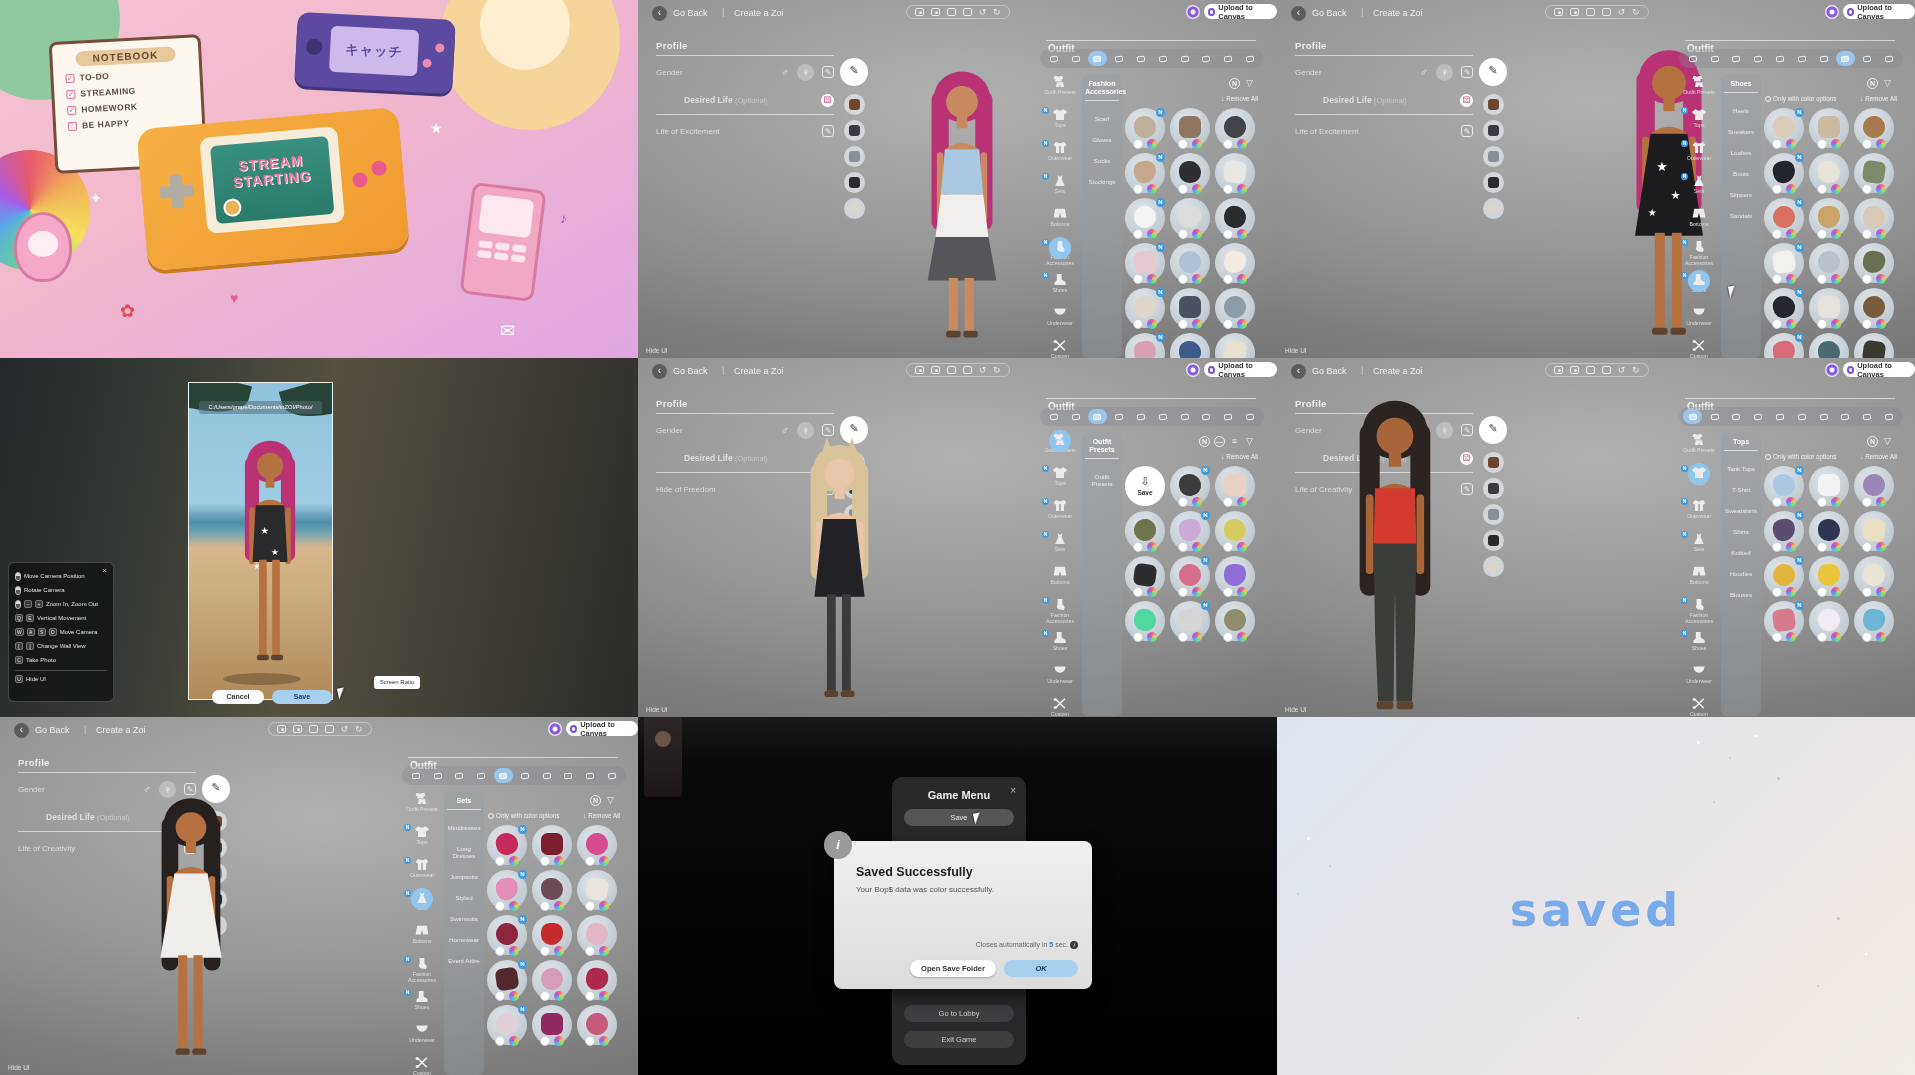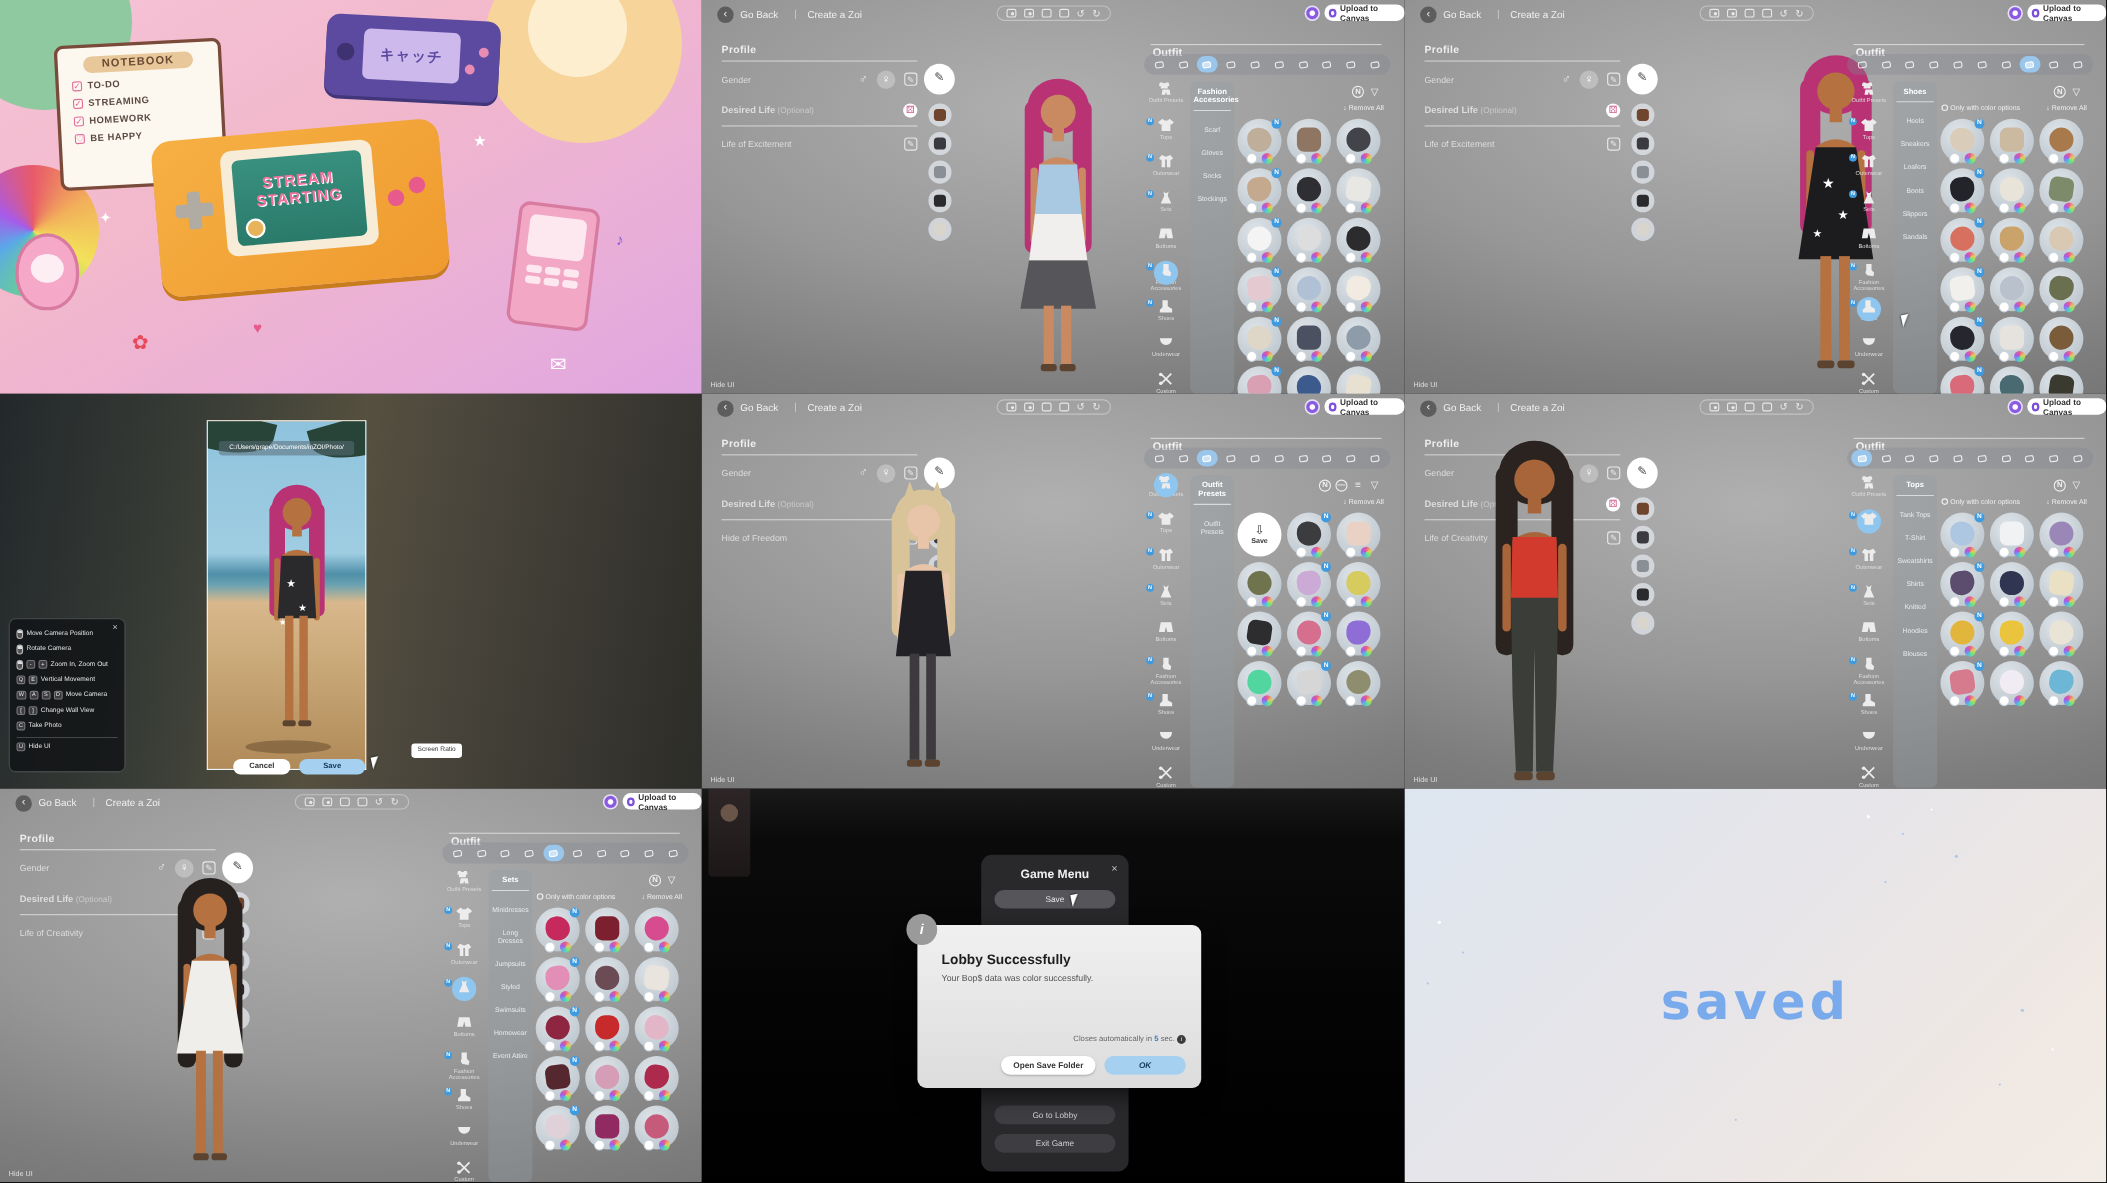--- a/index.html
+++ b/index.html
@@ -23,21 +23,21 @@
   .upl-pill span{font-size:7.5px;color:#333;font-weight:bold;}
   .profile{position:absolute;left:18px;top:40px;width:178px;color:#eee;}
   .pf-h{font-size:9.5px;font-weight:bold;letter-spacing:.3px;}
   .pf-hr{height:1px;background:rgba(255,255,255,.55);margin:4px 0 6px;}
   .pf-row{display:flex;align-items:center;height:20px;font-size:8px;color:#ddd;}
   .pf-row .sp{flex:1;}
   .g-m{font-size:11px;color:#e8e8e8;margin-right:8px;}
   .g-f{width:17px;height:17px;border-radius:50%;background:rgba(255,255,255,.28);color:#fff;font-size:11px;line-height:17px;text-align:center;margin-right:8px;}
   .edit-ic{width:12px;height:12px;border:1px solid #e8e8e8;border-radius:3px;color:#e8e8e8;font-size:8px;line-height:11px;text-align:center;}
   .dice-ic{width:13px;height:13px;border-radius:50%;background:#fff;color:#d05a8c;font-size:9px;line-height:13px;text-align:center;}
-  .pf-dl b{font-size:8.5px;}
+  .pf-dl b{font-size:8.5px;margin-left:28px;}
   .pf-dl span.opt{font-size:7.5px;color:#c9c9c9;font-weight:normal;}
   .rail{position:absolute;left:200px;top:58px;width:32px;}
   .rail .r-top{width:28px;height:28px;border-radius:50%;background:#fff;margin:0 auto 8px;position:relative;}
   .rail .r-top:after{content:"✎";position:absolute;left:0;right:0;top:6px;text-align:center;font-size:11px;color:#444;}
   .rail .r-th{width:21px;height:21px;border-radius:50%;background:rgba(225,231,238,.75);margin:0 auto 5px;position:relative;}
   .rail .r-th i{position:absolute;left:5px;top:5px;width:11px;height:11px;border-radius:30%;}
   .char{position:absolute;pointer-events:none;}
   .hideui{position:absolute;left:8px;bottom:4px;font-size:6.5px;color:rgba(255,255,255,.75);}
   .ofp-title{position:absolute;left:410px;top:24px;font-size:10px;font-weight:bold;color:#f2f2f2;margin-top:19px;}
   .ofp-hr{position:absolute;left:408px;top:40px;width:210px;height:1px;background:rgba(255,255,255,.55);}
@@ -1661,21 +1661,21 @@
     <div class="gm-panel">
       <div class="gm-title">Game Menu</div>
       <div class="gm-x">×</div>
       <div class="gm-btn" style="top:32px;">Save</div>
       <div class="gm-btn dim" style="top:228px;">Go to Lobby</div>
       <div class="gm-btn dim" style="top:254px;">Exit Game</div>
     </div>
     <div class="cursor" style="left:336px;top:96px;"></div>
     <div class="dlg">
       <div class="info">i</div>
-      <h3>Lobby Successfully</h3>
+      <h3>Saved Successfully</h3>
       <p>Your Bop$ data was color successfully.</p>
       <div class="auto">
         <span>Closes automatically in</span>
         <b>5</b>
         <span>sec.</span><i>i</i>
       </div>
       <div class="dlg-btn dlg-open">Open Save Folder</div>
       <div class="dlg-btn dlg-ok">OK</div>
     </div>
   </div>

